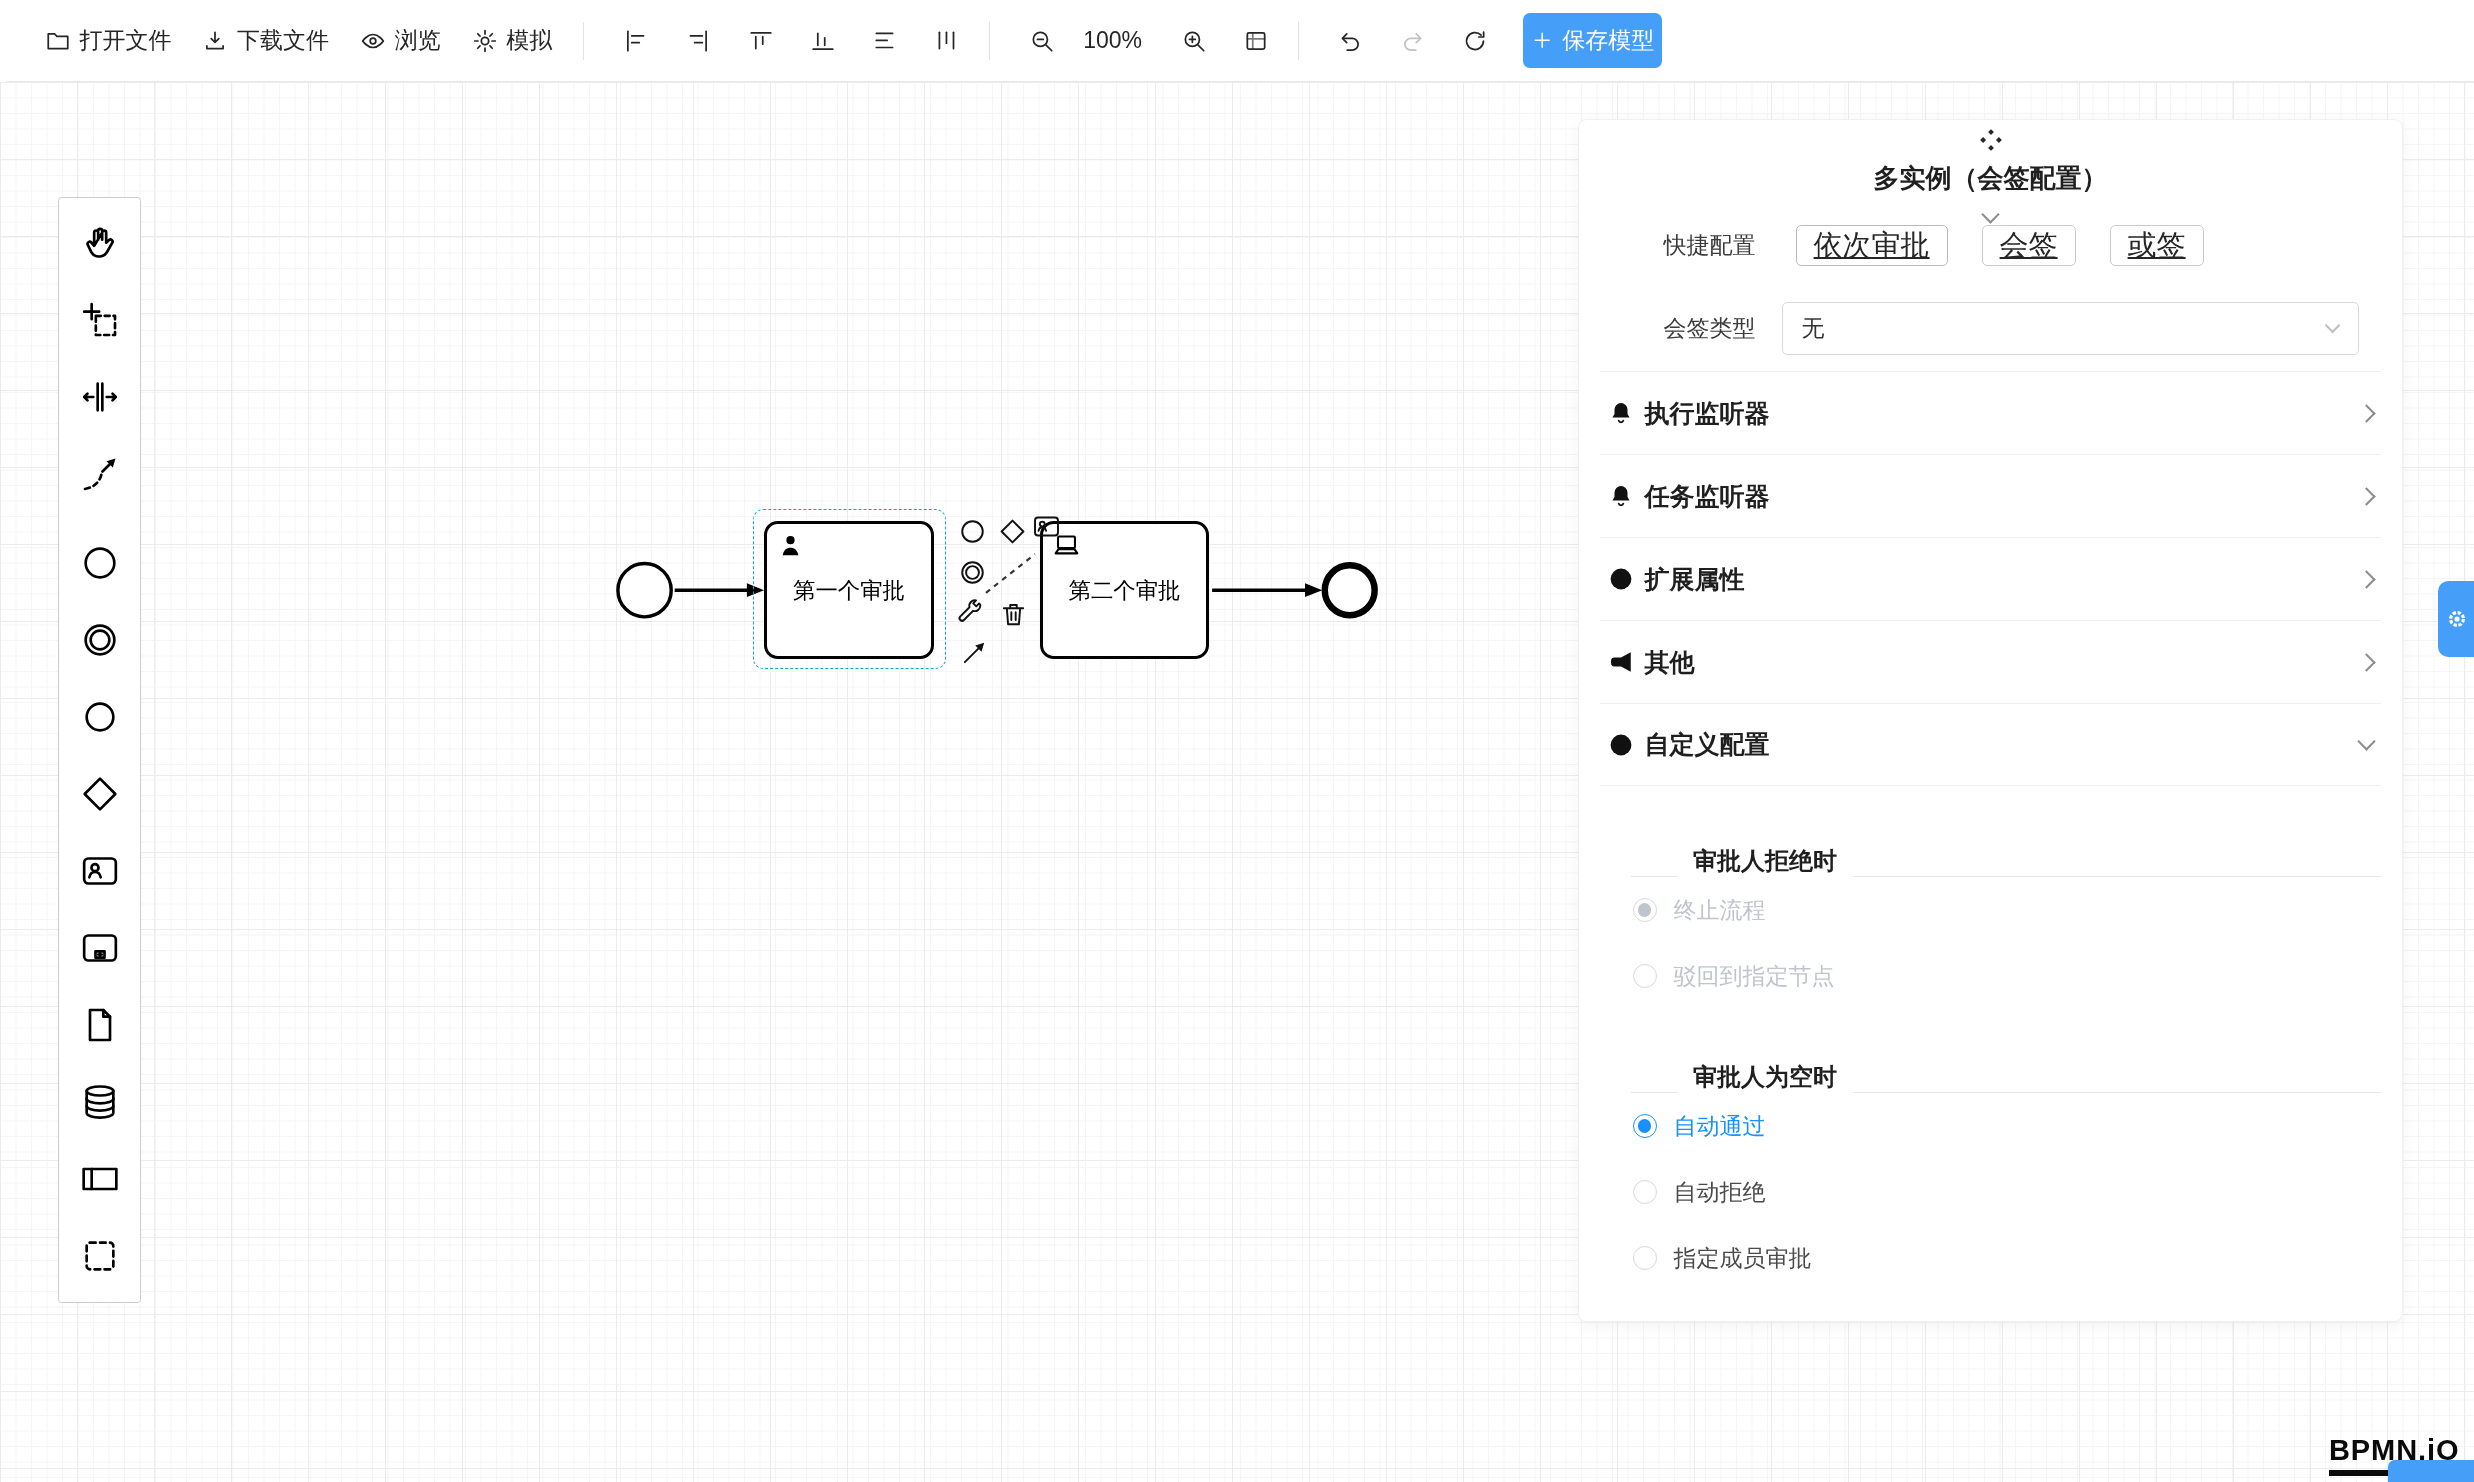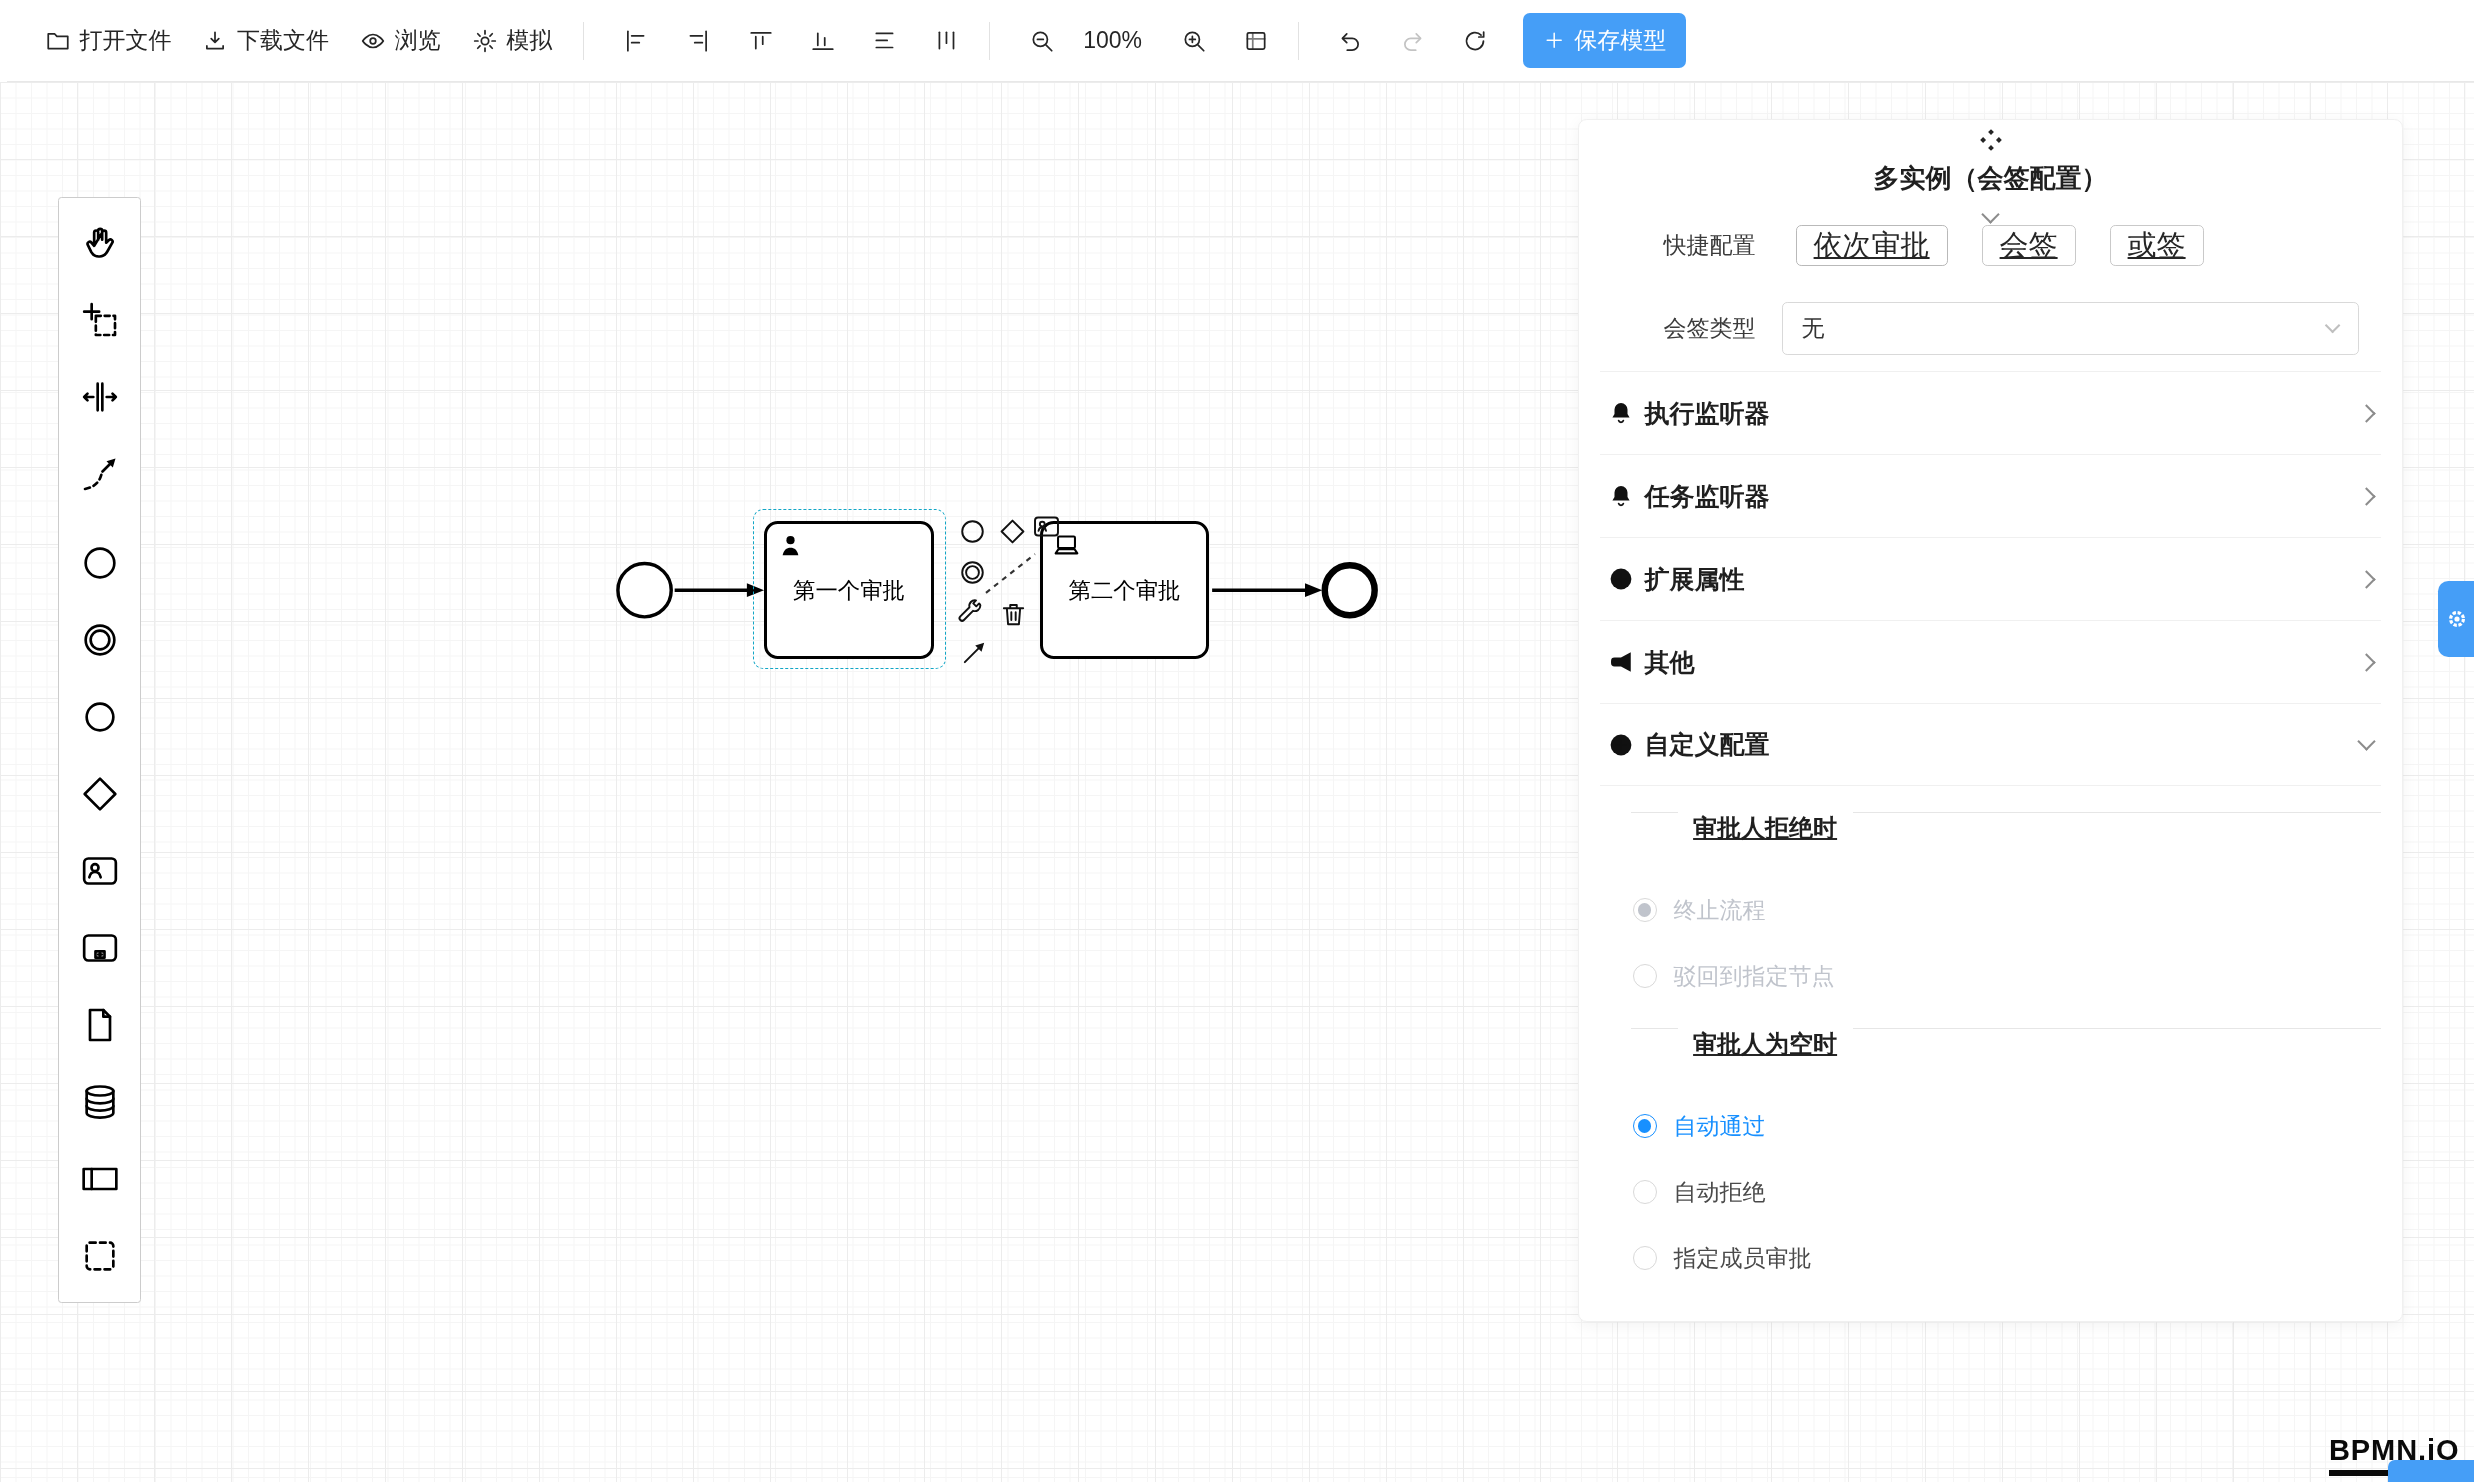--- a/index.html
+++ b/index.html
@@ -9,21 +9,21 @@
   
   .toolbar { position:absolute; top:0; left:7px; width:2475px; height:82px; background:#fff;
              border-bottom:0.9px solid #e8e8e8; display:flex; align-items:center;
              padding-left:22.4px; z-index:40; }
   .tb-btn { display:inline-flex; align-items:center; gap:8.6px; height:55px; padding:0 15.5px;
             background:transparent; border:none; border-radius:6.9px; font-size:23px;
             font-family:inherit; color:#262626; cursor:pointer; white-space:nowrap; }
   .tb-icon-btn { width:52px; justify-content:center; padding:0; margin-left:10.3px; }
   .tb-sep { width:0.9px; height:38px; background:#e2e2e2; margin:0 15.5px; flex:none; }
   .zoom-text { font-size:23px; color:#262626; margin:0 15.5px; }
-  .save-btn { display:inline-flex; align-items:center; gap:8.6px; height:55px; padding:0 20px;
+  .save-btn { display:inline-flex; align-items:center; gap:8.6px; height:55px; padding:0 8px;
               margin-left:22.4px; background:#459EF7; color:#fff; border:none; border-radius:6.9px;
               font-size:23px; font-family:inherit; cursor:pointer; white-space:nowrap; }
   .disabled-ic { color:#c3c3c3; }
   svg.ic { width:26px; height:26px; flex:none; }
   svg.ic path, svg.ic circle, svg.ic rect, svg.ic ellipse, svg.ic polyline
     { fill:none; stroke:currentColor; stroke-width:1.6; stroke-linecap:round; stroke-linejoin:round; }
   svg.ic .fill { fill:currentColor; stroke:none; }
 
   
   .canvas { position:absolute; top:82px; left:0; width:2475px; height:1400px;
@@ -82,21 +82,21 @@
             display:flex; align-items:center; padding:0 19px; font-size:23px; color:#333;
             cursor:pointer; background:#fff; }
   .select .chev { border-color:#bfbfbf; width:11.2px; height:11.2px; border-width:2.2px; }
 
   .p-section { display:flex; align-items:center; height:83px; border-top:0.9px solid #f0f0f0;
                padding:0 8.6px; gap:10.3px; cursor:pointer; }
   .p-section.last { border-bottom:0.9px solid #f0f0f0; }
   .p-section .s-ic { width:26px; height:26px; color:#111; flex:none; }
   .s-label { font-size:25px; font-weight:bold; color:#1f1f1f; }
 
-  .group-header { display:flex; align-items:flex-start; gap:15.5px; height:65px; padding-left:31px;text-decoration:underline; }
+  .group-header { display:flex; align-items:flex-end; gap:15.5px; height:65px; padding-left:31px; }
   .group-header.gh1 { margin-top:26px; }
   .group-header.gh2 { margin-top:19px; }
   .gh-line-s { width:47px; height:0.9px; background:#e6e6e6; flex:none; }
   .gh-line-l { flex:1; height:0.9px; background:#e6e6e6; }
   .gh-title { font-size:24px; font-weight:bold; color:#1f1f1f; white-space:nowrap; }
 
   .radio-row { display:flex; align-items:center; gap:17px; height:66px; padding-left:33px; cursor:pointer; }
   .radio { width:24px; height:24px; border-radius:50%; border:1.7px solid #d9d9d9; background:#fff;
            position:relative; flex:none; }
   .radio.sel-gray::after { content:""; position:absolute; inset:4.3px; border-radius:50%; background:#c0c4cc; }

